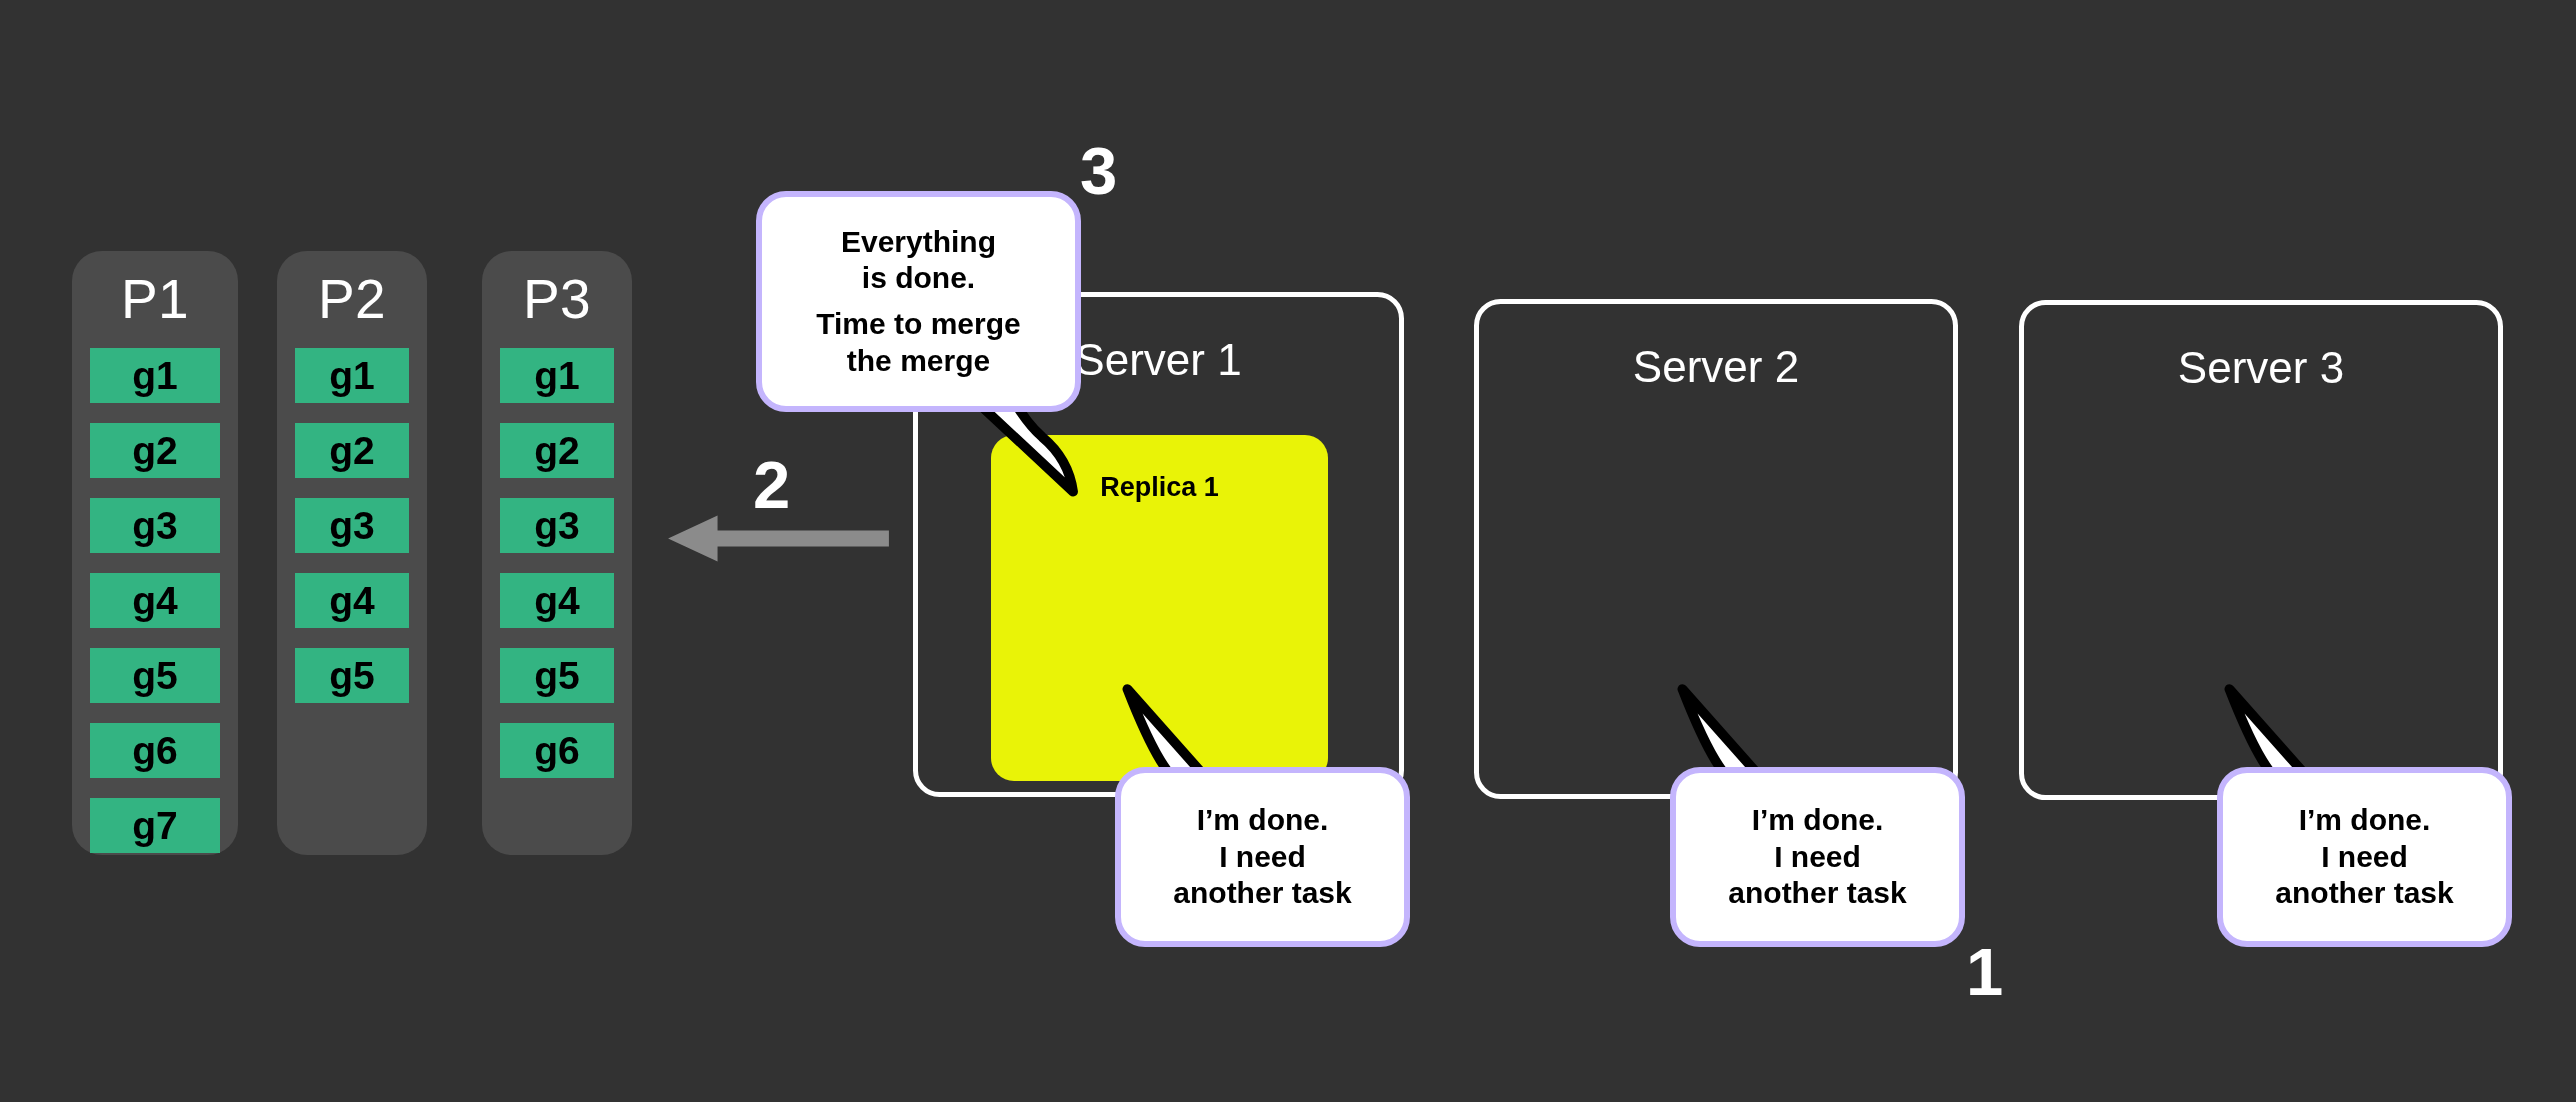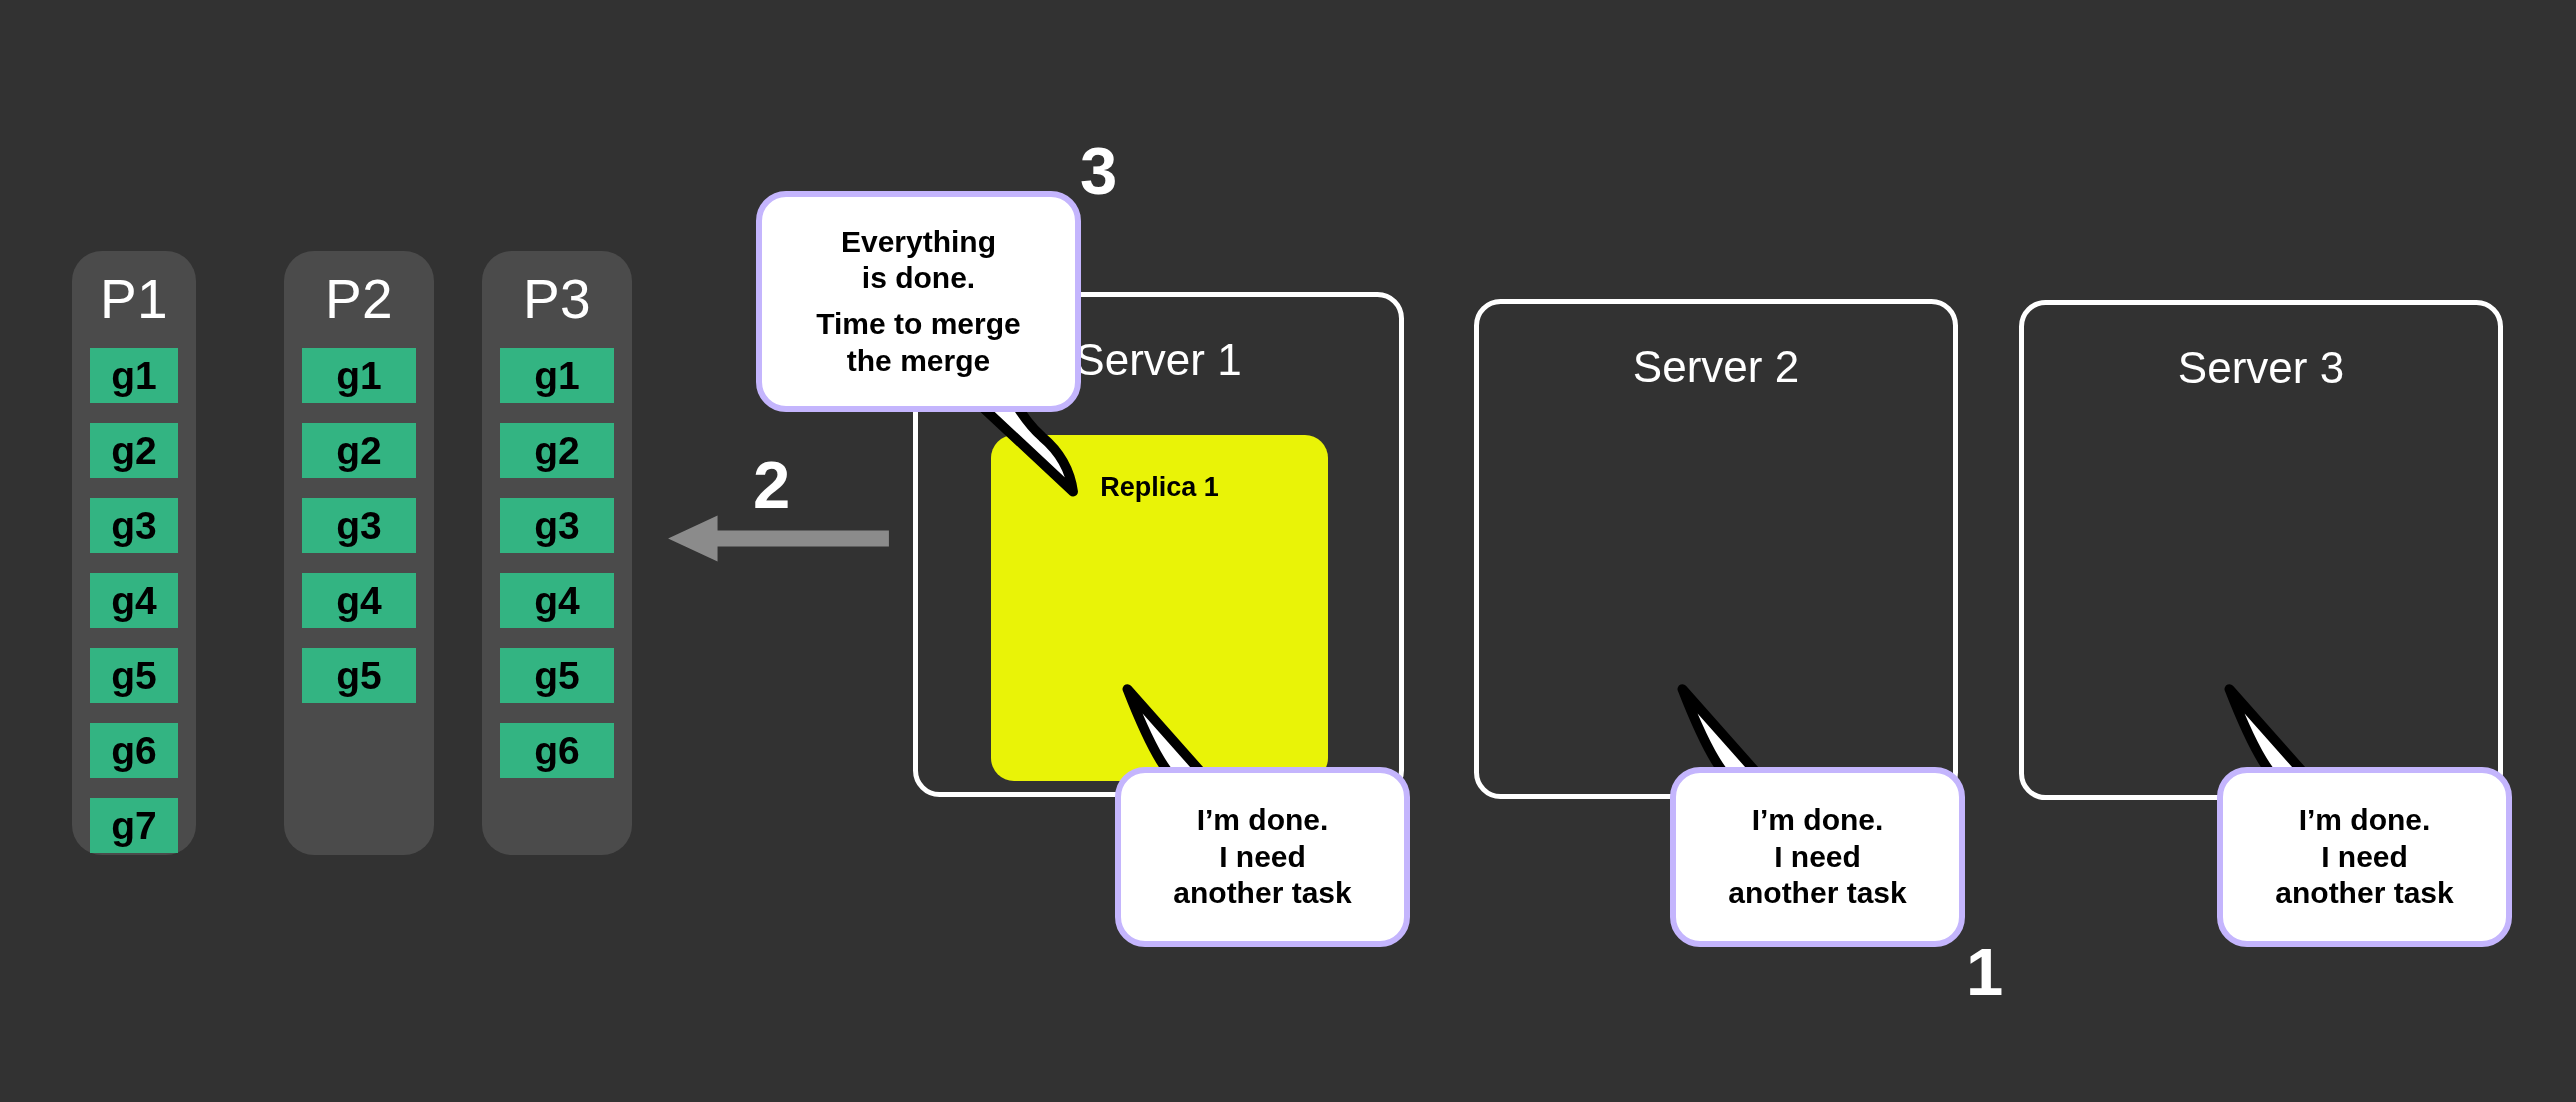--- a/index.html
+++ b/index.html
@@ -127,34 +127,34 @@
   .tail-svg {
     position: absolute;
     overflow: visible;
   }
 </style>
 </head>
 <body>
 
 <div id="stage">
 
-  <div class="partition" style="left:72px; top:251px; width:124px; height:604px;">
+  <div class="partition" style="left:72px; top:251px; width:166px; height:604px;">
     <div class="partition-title">P1</div>
     <div class="partition-items">
       <div class="gitem">g1</div>
       <div class="gitem">g2</div>
       <div class="gitem">g3</div>
       <div class="gitem">g4</div>
       <div class="gitem">g5</div>
       <div class="gitem">g6</div>
       <div class="gitem">g7</div>
     </div>
   </div>
 
-  <div class="partition" style="left:284px; top:251px; width:150px; height:604px;text-decoration:underline;">
+  <div class="partition" style="left:277px; top:251px; width:150px; height:604px;text-decoration:underline;">
     <div class="partition-title">P2</div>
     <div class="partition-items">
       <div class="gitem">g1</div>
       <div class="gitem">g2</div>
       <div class="gitem">g3</div>
       <div class="gitem">g4</div>
       <div class="gitem">g5</div>
     </div>
   </div>
 

